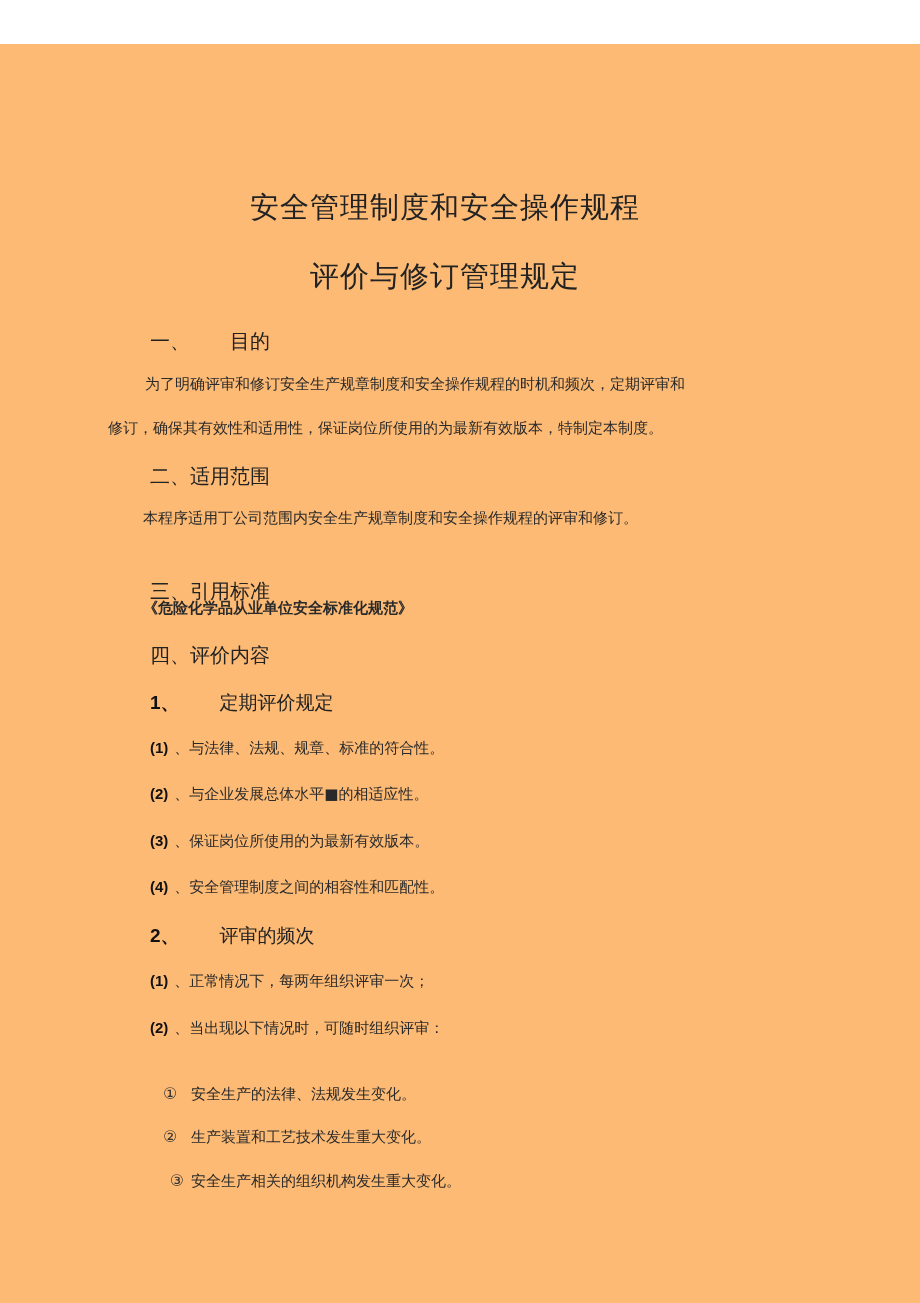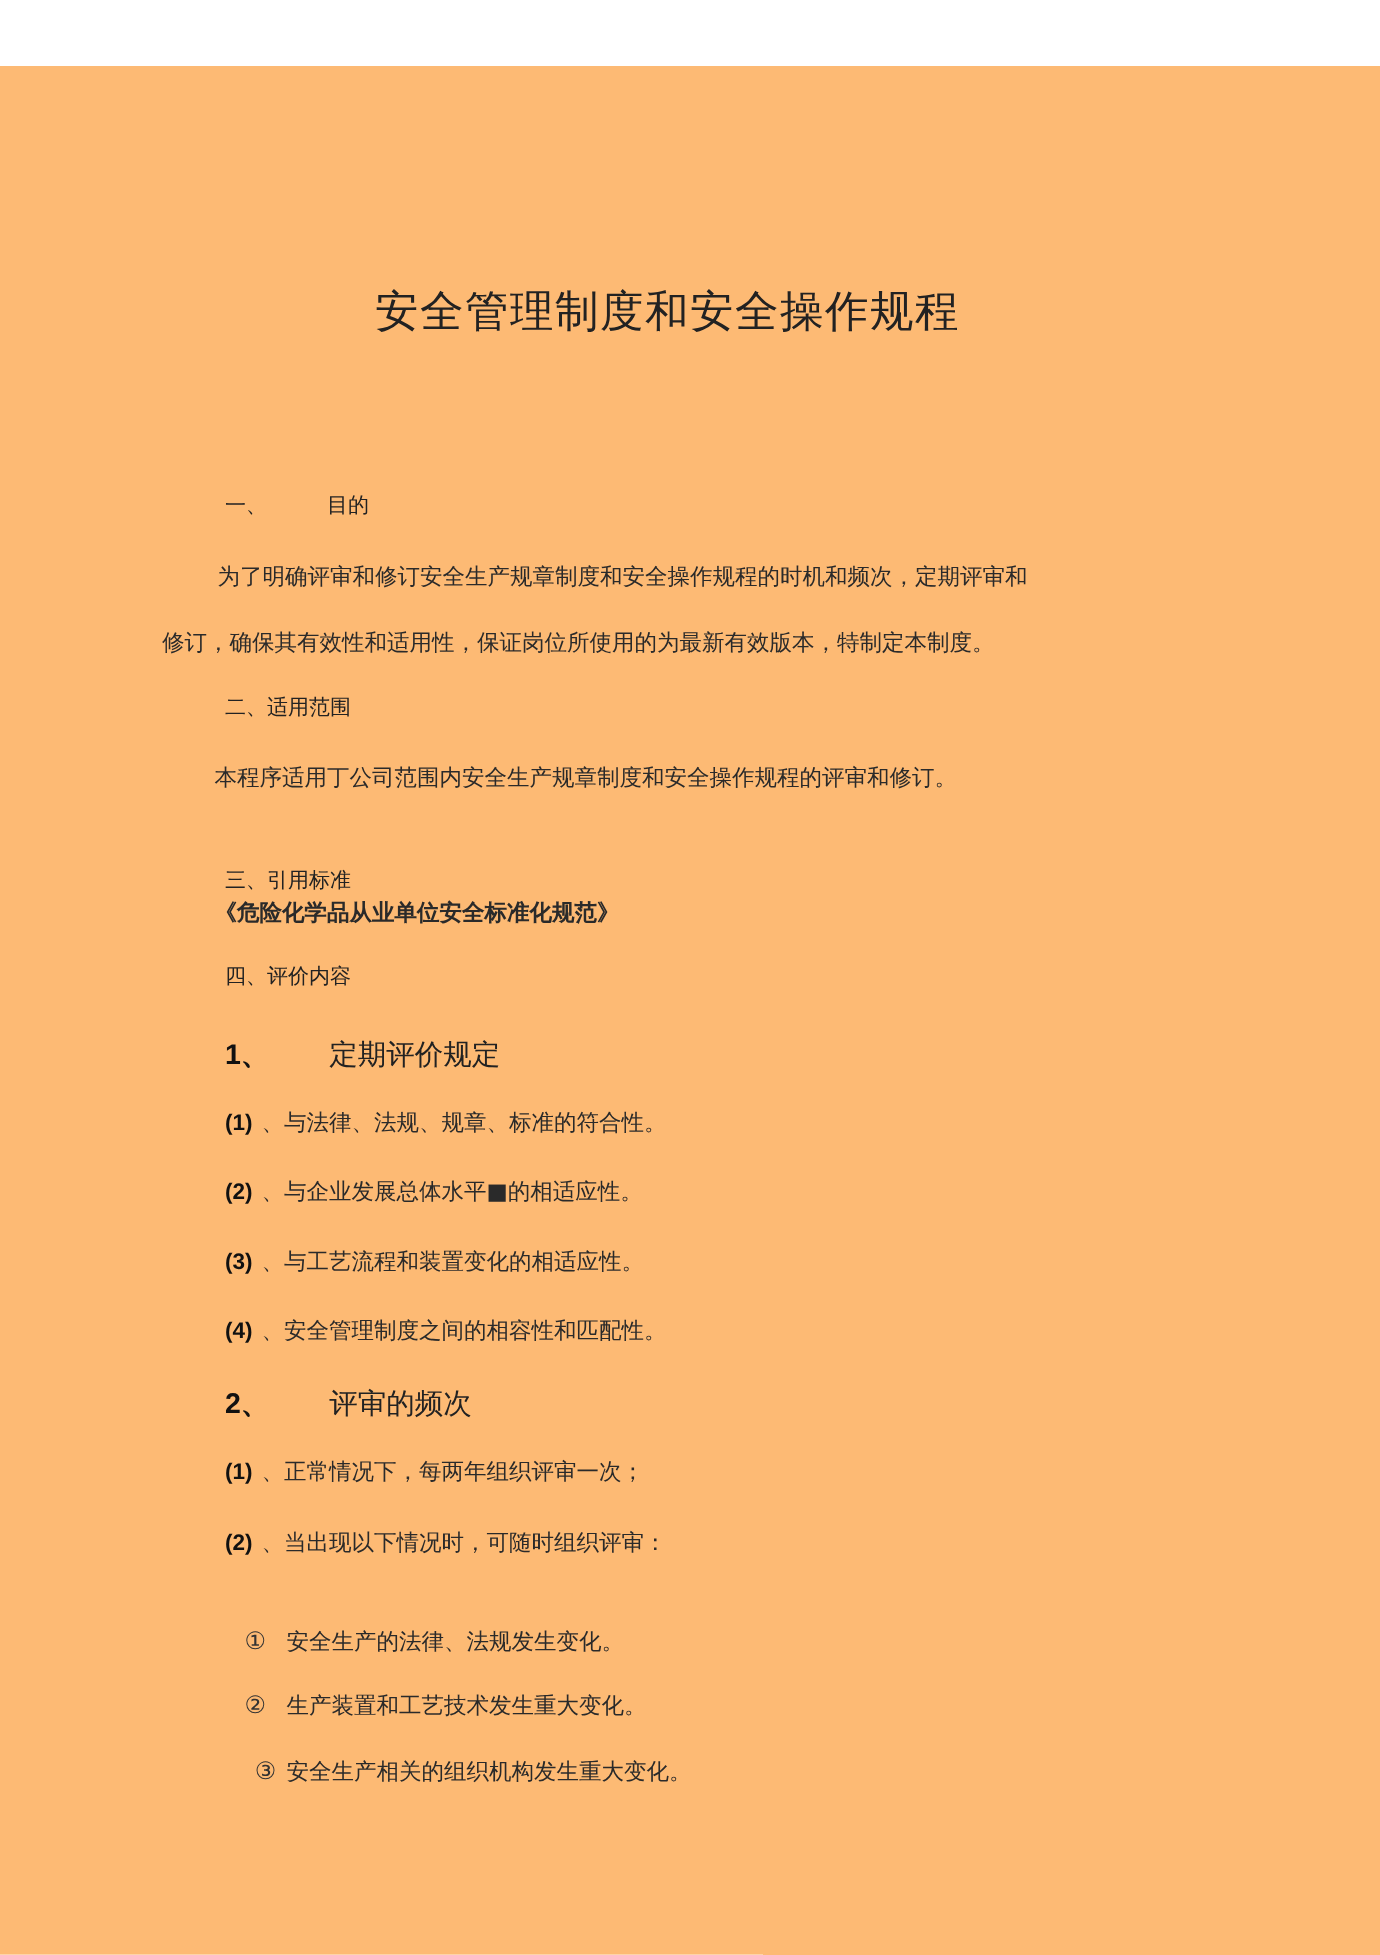--- a/index.html
+++ b/index.html
@@ -24,21 +24,21 @@
     }
     .abs { position: absolute; white-space: nowrap; }
     .title {
       font-size: 29px;
       letter-spacing: 1px;
       color: #222;
       font-family: "DejaVu Sans", "Liberation Sans", sans-serif;
       font-weight: normal;
     }
     .h1 {
-      font-size: 14px;
+      font-size: 20px;
       color: #222;
       font-family: Liberation Mono, monospace;
     }
     .h2 {
       font-size: 19px;
       color: #222;
       font-family: "DejaVu Sans", "Liberation Sans", sans-serif;
     }
     .body-text {
       font-size: 15px;
@@ -53,20 +53,21 @@
     .gap-lg { display: inline-block; width: 40px; }
     .gap-md { display: inline-block; width: 6px; }
     .circled { font-size: 16px; color: #333; display: inline-block; width: 28px; }
   </style>
 </head>
 <body>
 
 <div class="page">
 
   <div class="abs title" style="left:250px; top:144px;">安全管理制度和安全操作规程</div>
+  <div class="abs title" style="left:310px; top:213px;">评价与修订管理规定</div>
 
   <div class="abs h1" style="left:150px; top:284px;">
     <span>一、</span><span class="gap-lg"></span><span>目的</span>
   </div>
   <div class="abs body-text" style="left:145px; top:331px;">为了明确评审和修订安全生产规章制度和安全操作规程的时机和频次，定期评审和</div>
   <div class="abs body-text" style="left:108px; top:375px;">修订，确保其有效性和适用性，保证岗位所使用的为最新有效版本，特制定本制度。</div>
 
   <div class="abs h1" style="left:150px; top:419px;">
     <span>二、</span><span>适用范围</span>
   </div>
@@ -85,21 +86,21 @@
     <span class="num">1、</span><span class="gap-lg"></span><span>定期评价规定</span>
   </div>
 
   <div class="abs body-text" style="left:150px; top:695px;">
     <span class="num">(1)</span><span class="gap-md"></span><span>、与法律、法规、规章、标准的符合性。</span>
   </div>
   <div class="abs body-text" style="left:150px; top:741px;">
     <span class="num">(2)</span><span class="gap-md"></span><span>、与企业发展总体水平■的相适应性。</span>
   </div>
   <div class="abs body-text" style="left:150px; top:788px;">
-    <span class="num">(3)</span><span class="gap-md"></span><span>、与工艺流程和装置变化的相适应性。</span>
+    <span class="num">(3)</span><span class="gap-md"></span><span>、保证岗位所使用的为最新有效版本。</span>
   </div>
   <div class="abs body-text" style="left:150px; top:834px;">
     <span class="num">(4)</span><span class="gap-md"></span><span>、安全管理制度之间的相容性和匹配性。</span>
   </div>
 
   <div class="abs h2" style="left:150px; top:879px;">
     <span class="num">2、</span><span class="gap-lg"></span><span>评审的频次</span>
   </div>
 
   <div class="abs body-text" style="left:150px; top:928px;">

